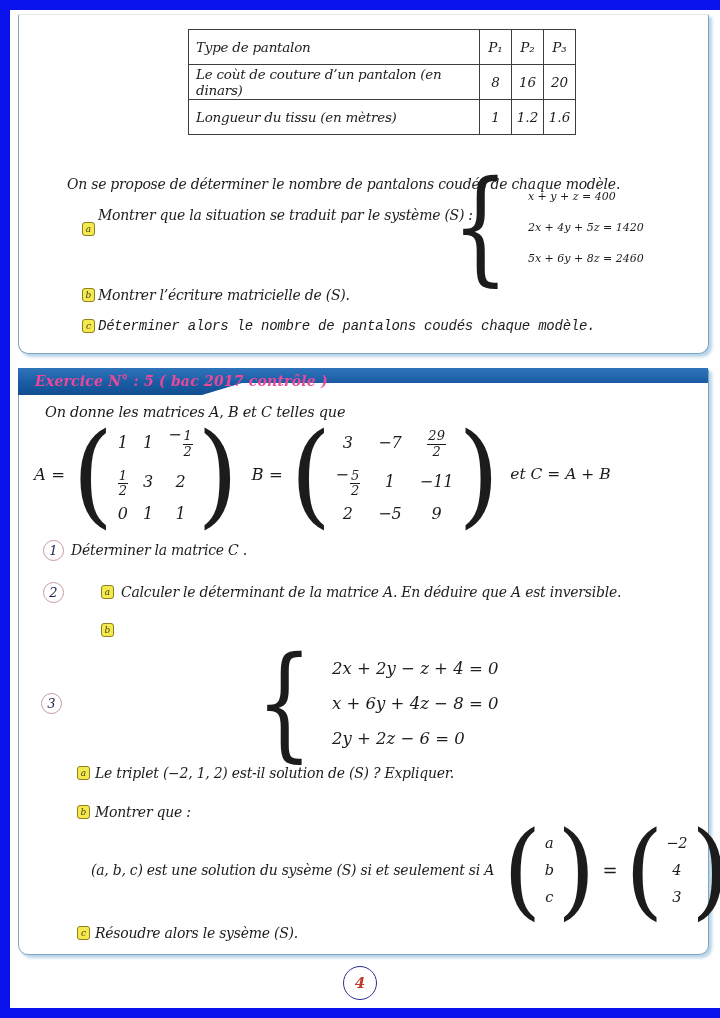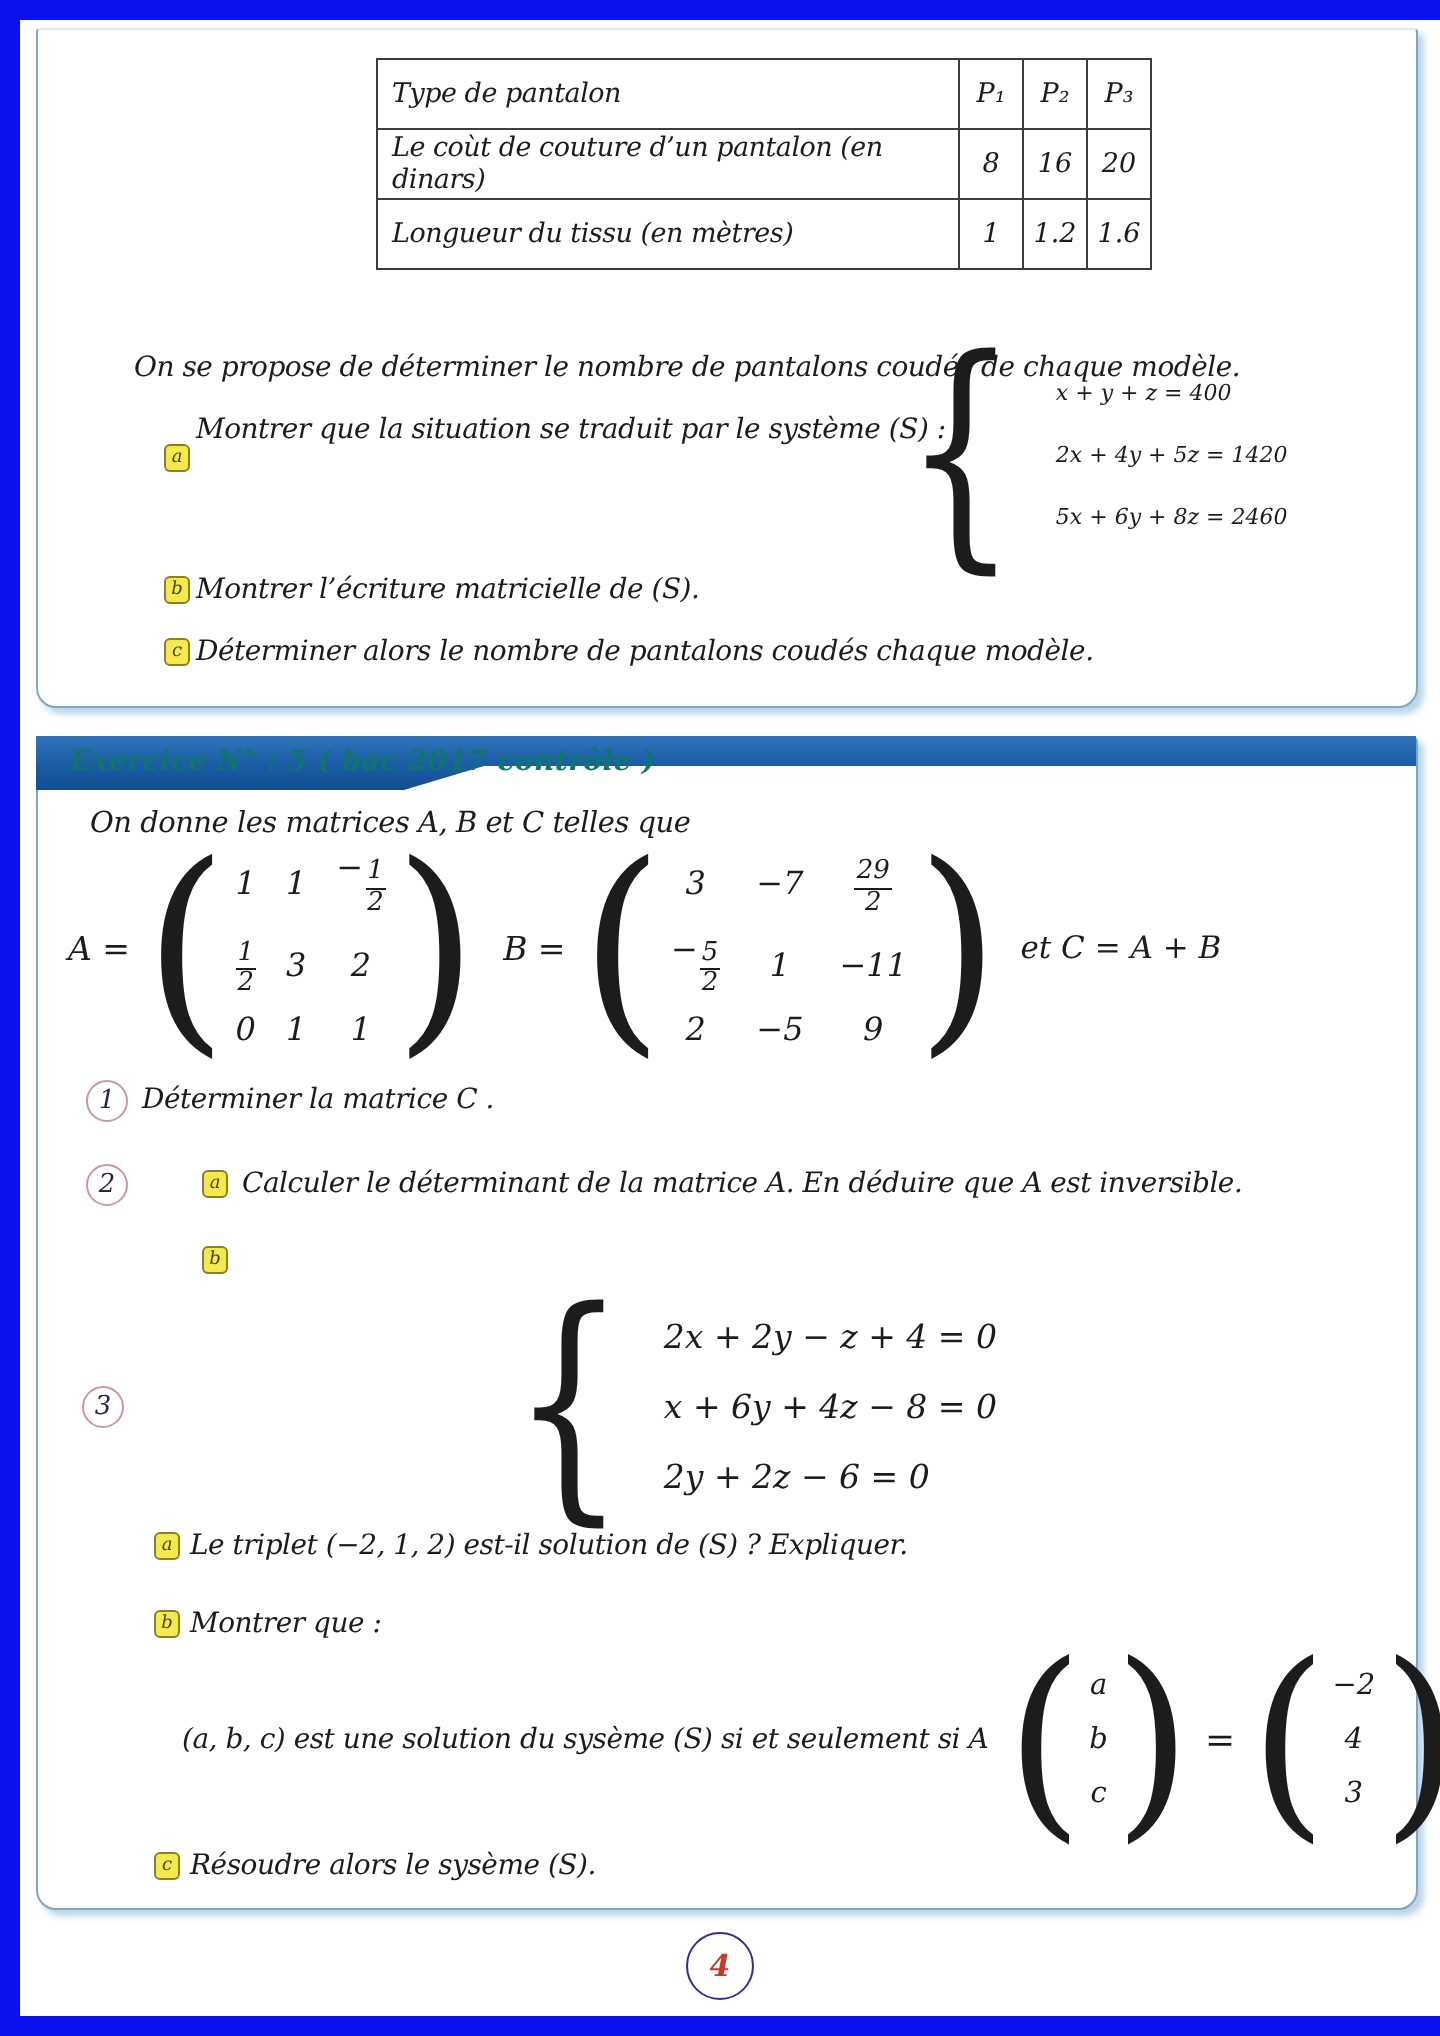--- a/index.html
+++ b/index.html
@@ -62,21 +62,21 @@
          font-size:14.5px;font-style:italic;padding:0 2px;}
   .frs{display:inline-flex;flex-direction:column;align-items:center;font-size:13px;line-height:1.15;}
   .frn{border-bottom:1.2px solid #1c1c1c;padding:0 1px;}
   .fsign{margin-right:1px;}
 
   
   .banner{position:absolute;left:-1px;top:-1px;width:690px;height:27px;
     background:linear-gradient(180deg,#2f74ba 0%,#1a5ca4 55%,#114e90 100%);
     clip-path:polygon(0 0,690px 0,690px 15px,224px 15px,184px 27px,0 27px);}
   .banner-title{position:absolute;left:16px;top:4px;font-size:14px;font-style:italic;
-    font-weight:bold;color:#0f766e;letter-spacing:.2px;white-space:nowrap;z-index:2;}
+    font-weight:bold;color:#ec4899;letter-spacing:.2px;white-space:nowrap;z-index:2;}
 
   .pagenum{position:absolute;left:343px;top:966px;width:34px;height:34px;box-sizing:border-box;
     border:1.6px solid #31308e;border-radius:50%;display:flex;align-items:center;justify-content:center;
     font-size:15px;font-style:italic;font-weight:bold;color:#c23b2a;background:#fff;}
 
   .eqsign{font-size:18px;font-style:normal;margin:0 6px;}
 </style>
 </head>
 <body>
 
@@ -118,21 +118,21 @@
         <div class="eq">x + y + z = 400</div>
         <div class="eq">2x + 4y + 5z = 1420</div>
         <div class="eq">5x + 6y + 8z = 2460</div>
       </div>
     </div>
 
     <span class="badge" style="left:63px;top:273px;">b</span>
     <div class="txt" style="left:79px;top:272px;">Montrer l’écriture matricielle de (S).</div>
 
     <span class="badge" style="left:63px;top:304px;">c</span>
-    <div class="txt" style="left:79px;top:303px;">Déterminer alors le nombre de pantalons coudés chaque modèle.</div>
+    <div class="txt" style="left:79px;top:303px;font-family:Liberation Mono, monospace;">Déterminer alors le nombre de pantalons coudés chaque modèle.</div>
   </section>
 
   <section class="box box2">
 
     <div class="banner"></div>
     <div class="banner-title">Exercice N° : 5 ( bac 2017 contrôle )</div>
 
     <div class="txt big" style="left:26px;top:35px;">On donne les matrices A, B et C  telles que</div>
 
     <div class="mrow" style="left:15px;top:52px;height:106px;">

